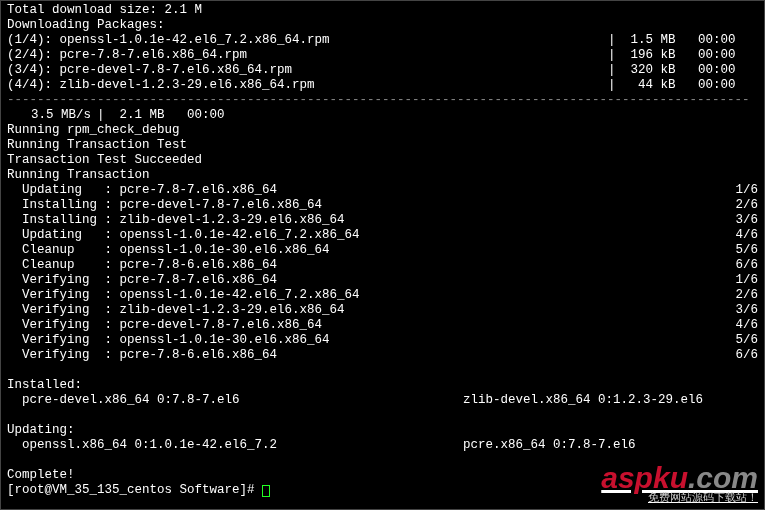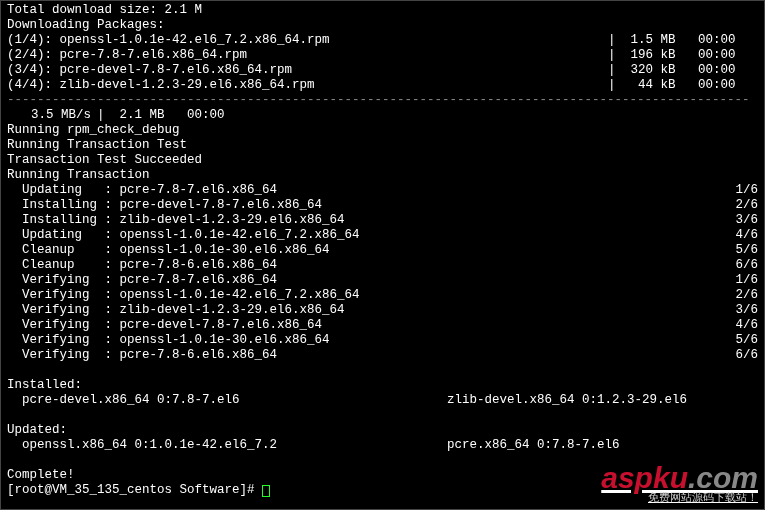--- a/index.html
+++ b/index.html
@@ -19,21 +19,21 @@
   .line { white-space: pre; }
   .dl-row { display: flex; }
   .dl-left { flex: 1; white-space: pre; }
   .dl-bar { width: 20px; text-align: left; }
   .dl-size { width: 70px; text-align: center; padding-right: 20px; white-space: pre; }
   .dl-time { width: 60px; text-align: left; white-space: pre; }
   .sep { color: #888; }
   .trans-row { display: flex; gap: 44px; }
   .trans-left { flex: 1; white-space: pre; }
   .trans-count { width: 40px; text-align: right; }
-  .cols2 { display: flex; }
+  .cols2 { display: flex; gap: 16px; }
   .cols2 .c1 { width: 440px; white-space: pre; }
   .cols2 .c2 { flex: 1; white-space: pre; }
   .cursor {
     display: inline-block;
     width: 8px; height: 12px;
     border: 1px solid #2f2;
     vertical-align: text-bottom;
   }
   .watermark {
     position: absolute;
@@ -161,21 +161,21 @@
 <div class="line">&nbsp;</div>
 
 <div class="line">Installed:</div>
 <div class="cols2">
   <div class="c1">  pcre-devel.x86_64 0:7.8-7.el6</div>
   <div class="c2">zlib-devel.x86_64 0:1.2.3-29.el6</div>
 </div>
 
 <div class="line">&nbsp;</div>
 
-<div class="line">Updated:</div>
+<div class="line">Updating:</div>
 <div class="cols2">
   <div class="c1">  openssl.x86_64 0:1.0.1e-42.el6_7.2</div>
   <div class="c2">pcre.x86_64 0:7.8-7.el6</div>
 </div>
 
 <div class="line">&nbsp;</div>
 
 <div class="line">Complete!</div>
 <div class="line"><span>[root@VM_35_135_centos Software]# </span><span class="cursor"></span></div>
 

